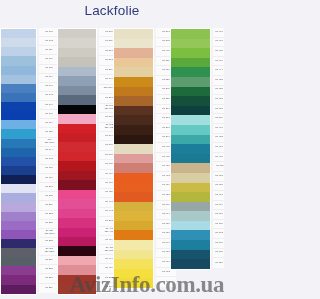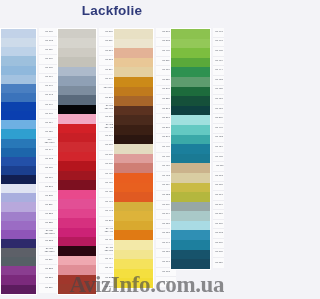--- a/index.html
+++ b/index.html
@@ -22,21 +22,21 @@
     background: #f3f3f7;
     overflow: hidden;
   }
   #chart-title {
     position: absolute;
     top: 3px;
     left: 0;
     width: 224px;
     text-align: center;
     font-size: 13.5px;
-    font-weight: 700;
+    font-weight: 400;
     color: #2f3a7a;
     letter-spacing: 0.2px;
     font-family: "Liberation Sans", sans-serif;
   }
   .column {
     position: absolute;
     top: 28px;
     display: flex;
     flex-direction: row;
     align-items: flex-start;

